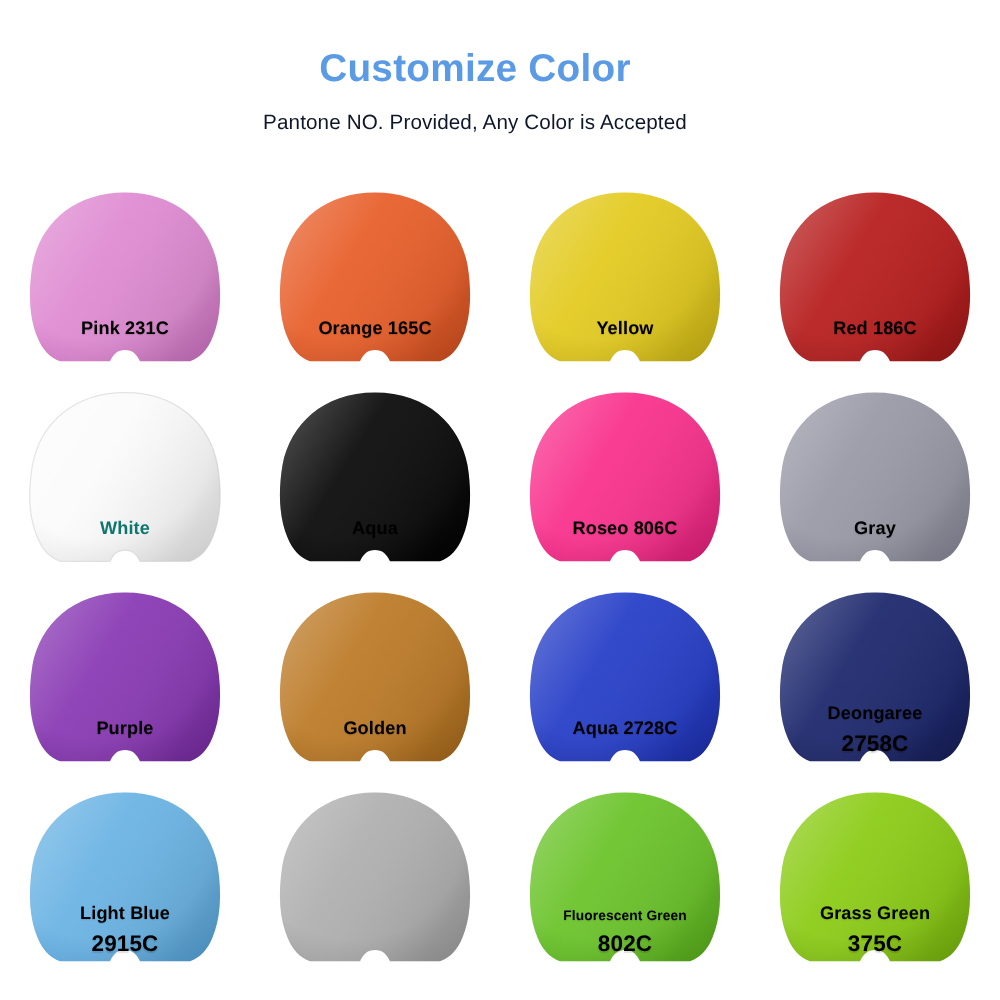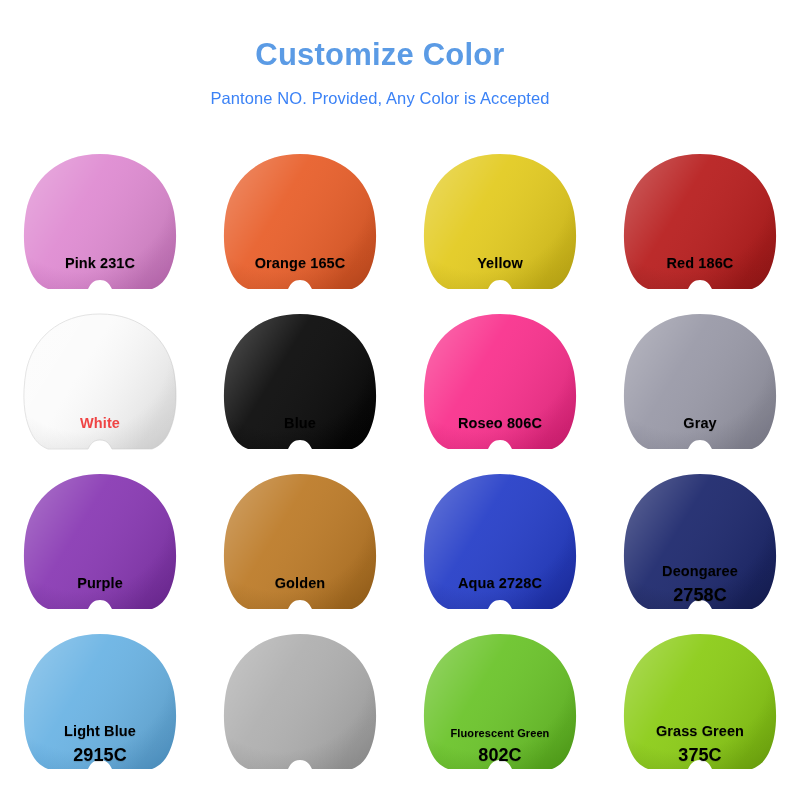--- a/index.html
+++ b/index.html
@@ -33,21 +33,21 @@
     font-weight: bold;
     color: #5B9BE5;
     letter-spacing: 0.2px;
     line-height: 1.1;
     margin: 0;
   }
   .subtitle {
     margin: 17px 0 0 0;
     font-size: 16.5px;
     font-weight: normal;
-    color: #3b82f6;
+    color: #0f172a;
     letter-spacing: 0.1px;
     line-height: 1.2;
   }
 
   
   .cap-grid {
     position: absolute;
     top: 148px;
     left: 0;
     width: 800px;
@@ -97,21 +97,21 @@
   }
   .cap-code {
     display: block;
     font-size: 18px;
     font-weight: bold;
     line-height: 1.45;
     letter-spacing: 0.1px;
     text-shadow: 0 1px 1px rgba(0,0,0,0.13);
   }
   .lbl-light  { color: #000000; }
-  .lbl-dark   { color: #ef4444; text-shadow: none; margin-top: 27px; }
+  .lbl-dark   { color: #0f766e; text-shadow: none; margin-top: 27px; }
 </style>
 </head>
 <body>
 
 <div class="page">
 
   <div class="header">
     <h1 class="title">Customize Color</h1>
     <p class="subtitle">Pantone NO. Provided, Any Color is Accepted</p>
   </div>
@@ -244,21 +244,21 @@
               <linearGradient id="h5" x1="0" y1="0" x2="1" y2="0.55">
                 <stop offset="0%" stop-color="#ffffff" stop-opacity="0.30"></stop>
                 <stop offset="45%" stop-color="#ffffff" stop-opacity="0.05"></stop>
                 <stop offset="100%" stop-color="#000000" stop-opacity="0.10"></stop>
               </linearGradient>
             </defs>
             <path d="M84 4 C126 4 152 30 158 62 C162 86 160 106 154 120 C150 130 144 136 136 139 L96 139 C93 133 90 130 84 130 C78 130 75 133 72 139 L32 139 C24 136 18 130 14 120 C8 106 6 86 10 62 C16 30 42 4 84 4 Z" fill="url(#g5)"></path>
             <path d="M84 4 C126 4 152 30 158 62 C162 86 160 106 154 120 C150 130 144 136 136 139 L96 139 C93 133 90 130 84 130 C78 130 75 133 72 139 L32 139 C24 136 18 130 14 120 C8 106 6 86 10 62 C16 30 42 4 84 4 Z" fill="url(#h5)"></path>
           </svg>
           <div class="cap-label">
-            <span class="cap-name lbl-light">Blue</span>
+            <span class="cap-name lbl-light">Aqua</span>
           </div>
         </div>
       </div>
       <div class="cap-cell">
         <div class="cap-wrap">
           <svg class="cap-svg" viewBox="0 0 168 152">
             <defs>
               <radialGradient id="g6" cx="0.38" cy="0.30" r="0.92">
                 <stop offset="0%" stop-color="#F9338E"></stop>
                 <stop offset="62%" stop-color="#F9338E"></stop>

